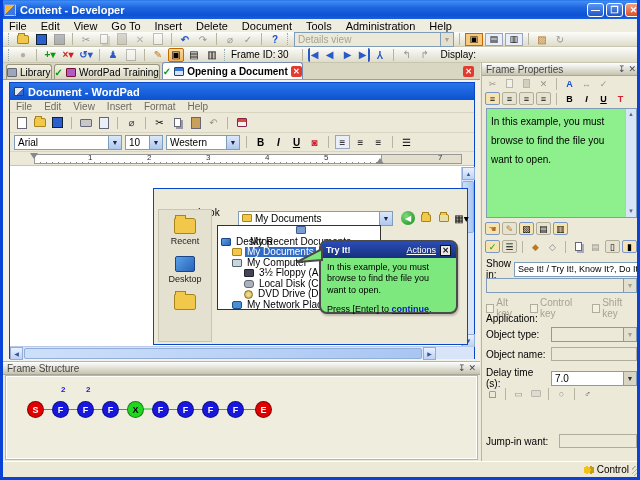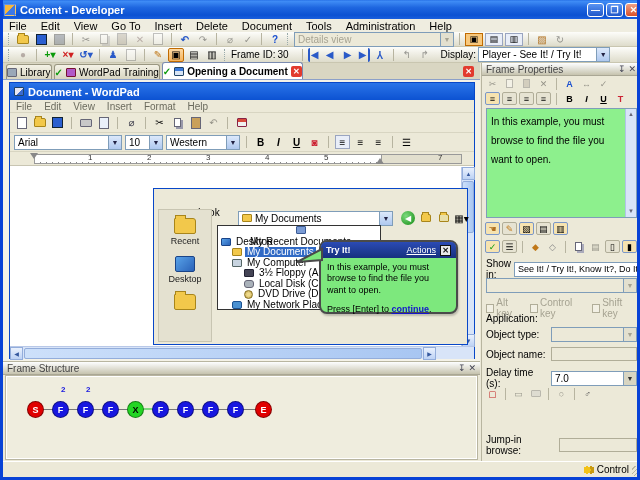--- a/index.html
+++ b/index.html
@@ -230,24 +230,20 @@
     <span class="sep"></span>
     <span class="i16" style="color:#2A5AC8;border-left:2px solid #2A5AC8;width:12px;">◀</span>
     <span class="i16" style="color:#2A5AC8;">◀</span>
     <span class="i16" style="color:#2A5AC8;">▶</span>
     <span class="i16" style="color:#2A5AC8;border-right:2px solid #2A5AC8;width:12px;">▶</span>
     <span class="i16" style="color:#2A5AC8;transform:rotate(180deg);font-weight:bold;">Y</span>
     <span class="sep"></span>
     <span class="i16 dis">↰</span>
     <span class="i16 dis">↱</span>
     <span style="font-size:10px;margin-left:6px;">Display:</span>
-    <span class="combo" style="width:132px;">
-      <span style="white-space:nowrap;overflow:hidden;">Player - See It! / Try It!</span>
-      <span class="dda">▼</span>
-    </span>
   </div>
 
   <div class="abs tabbar">
     <span class="tab">
       <span class="tabico" style="background:#9AA8B8;border:1px solid #667;"></span>
       <span>Library</span>
     </span>
     <span class="tab">
       <span class="chk">✓</span>
       <span class="tabico" style="background:#B05AC8;border:1px solid #713;"></span>
@@ -550,21 +546,21 @@
       <span class="pi dis">▭</span>
       <span class="pi dis">
           <span class="printer-ic" style="width:10px;height:7px;"></span>
         </span>
       <span class="sep"></span>
       <span class="pi dis">○</span>
       <span class="sep"></span>
       <span class="pi" style="color:#555;">♂</span>
     </div>
     <div class="frm-row" style="position:absolute;top:370px;left:0;width:159px;">
-      <span class="lab" style="width:70px;">Jump-in browse:</span>
+      <span class="lab" style="width:70px;">Jump-in want:</span>
       <span class="inp-dis"></span>
     </div>
   </div>
 
   <div class="abs fspanel">
     <div class="phead">
       <span>Frame Structure</span>
       <span class="phbtn">
         <span>↧</span>
         <span>✕</span>

